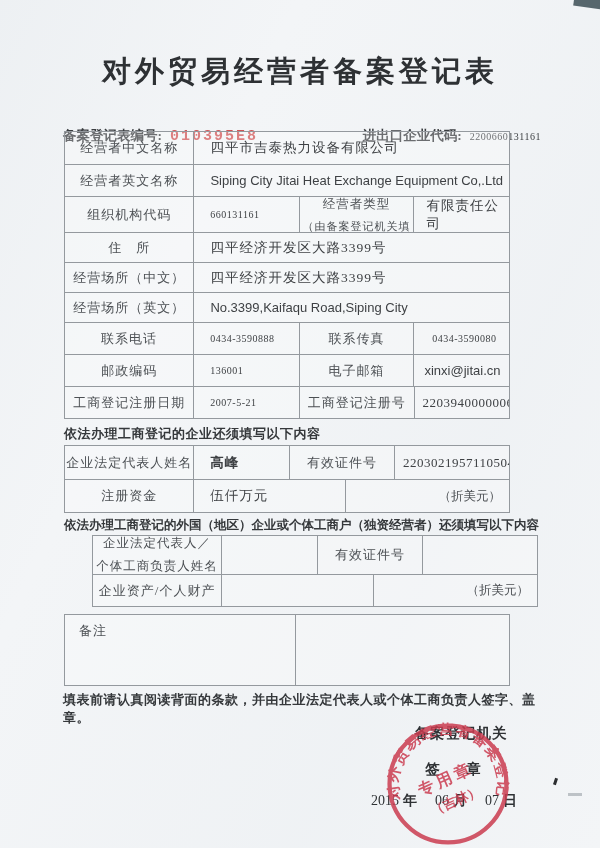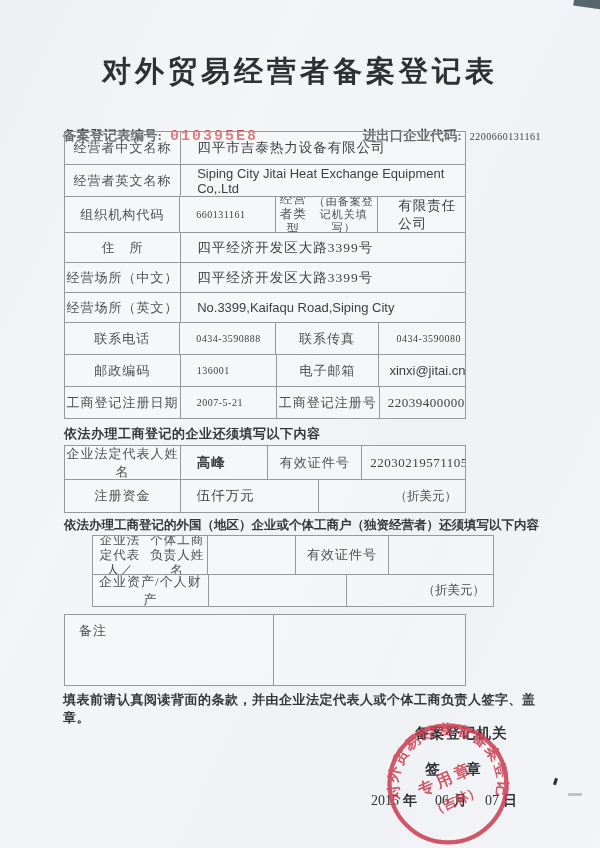--- a/index.html
+++ b/index.html
@@ -33,32 +33,32 @@
   .meta-label{font-size:13.5px; font-weight:bold; color:#3a3d40;margin-top:23px;}
   .serial{
     font-family:"Liberation Mono","DejaVu Sans Mono",monospace;
     font-size:15px; letter-spacing:2px; color:var(--serial_red); font-weight:bold;
   }
   .num{font-family:"Liberation Serif","DejaVu Serif",serif; font-size:10px; letter-spacing:.5px;}
   .en{font-family:"Liberation Sans","DejaVu Sans",sans-serif; font-size:13px;}
   .zh{font-size:13.5px; letter-spacing:1px;}
   .bold{font-weight:bold;}
 
-  .tbl{position:absolute; left:64px; width:402px; border:1px solid var(--border); background:rgba(255,255,255,.25);}
+  .tbl{position:absolute; left:64px; width:446px; border:1px solid var(--border); background:rgba(255,255,255,.25);}
   .tr{display:flex; height:32px;}
   .tr + .tr{border-top:1px solid var(--border);}
   .tr.h30{height:30px;} .tr.h36{height:36px;} .tr.h38{height:38px;} .tr.h70{height:70px;}
   .td{display:flex; align-items:center; overflow:hidden;}
   .td + .td{border-left:1px solid var(--border);}
   .lbl{justify-content:center; text-align:center; font-size:13px; color:var(--label-ink); letter-spacing:1px;}
   .val{padding-left:16px;}
   .c1{width:132px;} .c2{width:108px;} .c3{width:118px;} .c4{width:98px;} .cspan{width:324px;}
   .c2b{width:98px;} .c3b{width:108px;} .c4b{width:118px;}
   .cm{width:156px;} .cr{width:168px; justify-content:flex-end; padding-right:8px; font-size:12.5px; color:var(--label-ink);}
-  .two-line{flex-direction:row; justify-content:flex-start; line-height:1.2;}
+  .two-line{flex-direction:column; justify-content:flex-start; line-height:1.2;gap:8px;}
   .two-line .sub{font-size:11px;}
   .two-line .main-line{font-size:12.5px;}
 
   .tbl-main{top:131px;}
   .tbl-s1{top:445px;}
   .tbl-s2{top:535px;margin-left:28px;}
   .tbl-remarks{top:614px;}
   .remarks-left{width:236px; align-items:flex-start; padding:7px 0 0 14px; font-size:13px; color:var(--label-ink); letter-spacing:1px;}
   .remarks-right{width:220px;}
 
@@ -125,21 +125,21 @@
       <div class="td lbl c1">经营者英文名称</div>
       <div class="td val cspan en">Siping City Jitai Heat Exchange Equipment Co,.Ltd</div>
     </div>
     <div class="tr h36">
       <div class="td lbl c1">组织机构代码</div>
       <div class="td val c2 num">660131161</div>
       <div class="td lbl c3 two-line">
         <span class="main-line">经营者类型</span>
         <span class="sub">（由备案登记机关填写）</span>
       </div>
-      <div class="td val c4 zh" style="padding-left:20px;">有限责任公司</div>
+      <div class="td val c4 zh" style="padding-left:12px;">有限责任公司</div>
     </div>
     <div class="tr h30">
       <div class="td lbl c1">住　所</div>
       <div class="td val cspan zh">四平经济开发区大路3399号</div>
     </div>
     <div class="tr h30">
       <div class="td lbl c1">经营场所（中文）</div>
       <div class="td val cspan zh">四平经济开发区大路3399号</div>
     </div>
     <div class="tr h30">

